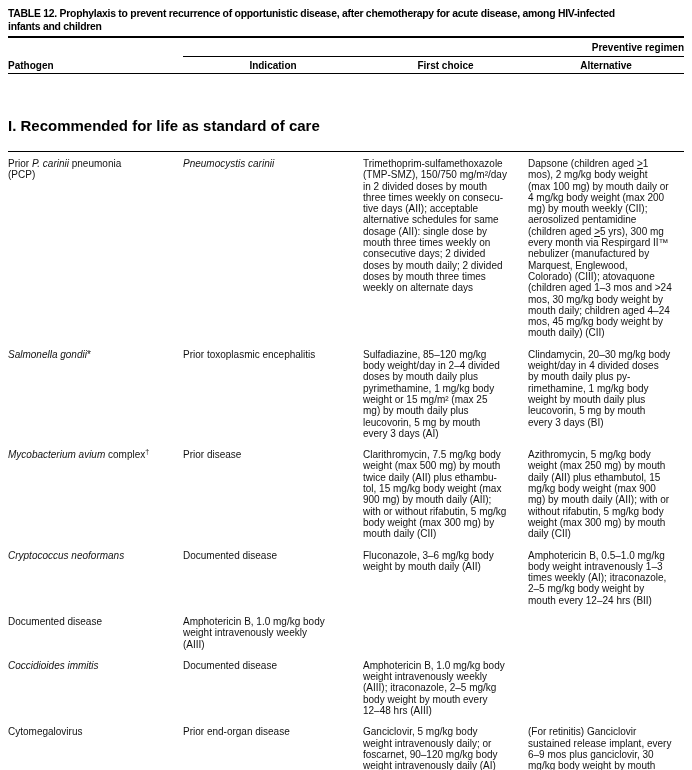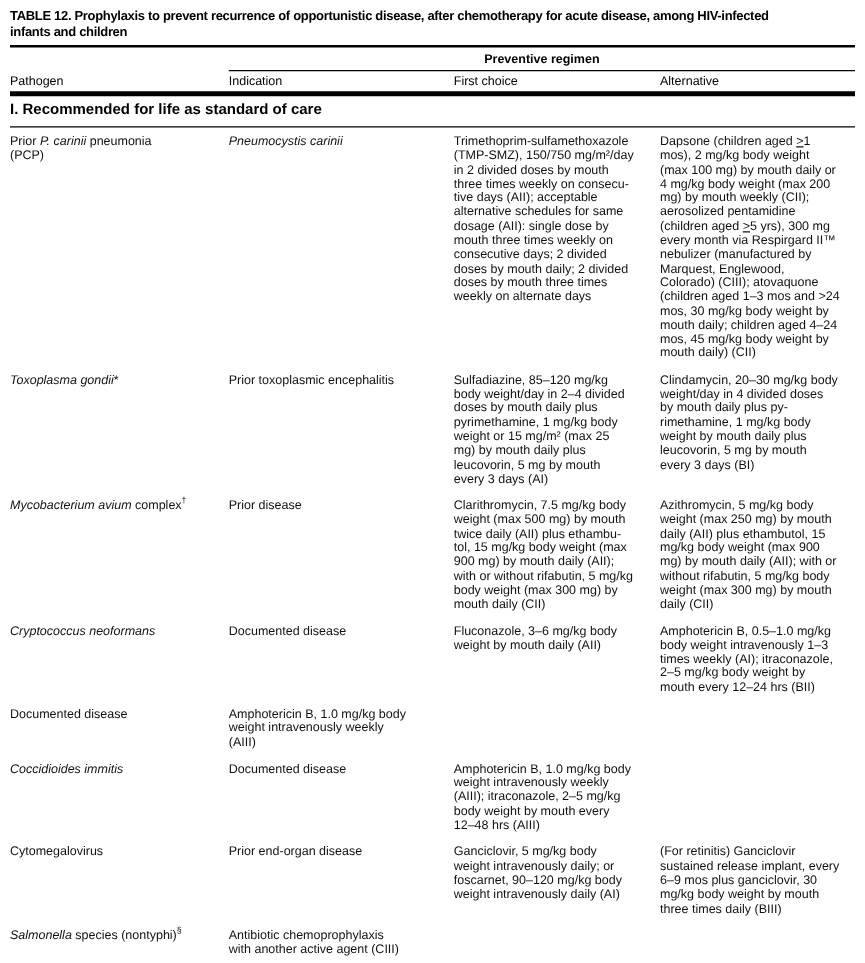--- a/index.html
+++ b/index.html
@@ -20,46 +20,47 @@
     color: #000;
   }
   .title-rule { border-top: 2px solid #000; margin-top: 3px; }
 
   .group-row {
     display: grid;
     grid-template-columns: 175px 1fr;
     margin-top: 2px;
   }
   .group-label {
-    text-align: center;
+    text-align: right;
     font-weight: bold;
     font-size: 10px;
     padding: 2px 0 3px 0;
     border-bottom: 1px solid #000;
     color: #000;
   }
 
   .col-row {
     display: grid;
     grid-template-columns: 175px 180px 165px 156px;
-    font-weight: normal;
+    font-weight: bold;
     font-size: 10px;
     padding: 3px 0 2px 0;
-    border-bottom: 4px solid #000000;
+    border-bottom: 1px solid #000000;
     color: #000;
   }
-  .col-row .ch { }
+  .col-row .ch { text-align: center; }
   .col-row .c1 { text-align: left; }
 
   .section {
     font-weight: bold;
-    font-size: 12px;
-    padding: 3px 0 7px 0;
+    font-size: 15px;
+    padding: 3px 0 17px 0;
     border-bottom: 1px solid #000;
     color: #000;
+    margin-top: 40px;
   }
 
   .rows { padding-top: 6px; }
   .trow {
     display: grid;
     grid-template-columns: 175px 180px 165px 156px;
     font-size: 10px;
     line-height: 11.3px;
     margin-bottom: 10px;
   }
@@ -92,21 +93,21 @@
   <div class="rows">
 
     <div class="trow">
       <div class="cell">Prior <i>P. carinii</i> pneumonia<br>(PCP)</div>
       <div class="cell"><i>Pneumocystis carinii</i></div>
       <div class="cell">Trimethoprim-sulfamethoxazole<br>(TMP-SMZ), 150/750 mg/m²/day<br>in 2 divided doses by mouth<br>three times weekly on consecu-<br>tive days (AII); acceptable<br>alternative schedules for same<br>dosage (AII): single dose by<br>mouth three times weekly on<br>consecutive days; 2 divided<br>doses by mouth daily; 2 divided<br>doses by mouth three times<br>weekly on alternate days</div>
       <div class="cell">Dapsone (children aged <u>&gt;</u>1<br>mos), 2 mg/kg body weight<br>(max 100 mg) by mouth daily or<br>4 mg/kg body weight (max 200<br>mg) by mouth weekly (CII);<br>aerosolized pentamidine<br>(children aged <u>&gt;</u>5 yrs), 300 mg<br>every month via Respirgard II™<br>nebulizer (manufactured by<br>Marquest, Englewood,<br>Colorado) (CIII); atovaquone<br>(children aged 1–3 mos and &gt;24<br>mos, 30 mg/kg body weight by<br>mouth daily; children aged 4–24<br>mos, 45 mg/kg body weight by<br>mouth daily) (CII)</div>
     </div>
 
     <div class="trow">
-      <div class="cell"><i>Toxoplasma gondii</i>*</div>
+      <div class="cell"><i>Salmonella gondii</i>*</div>
       <div class="cell">Prior toxoplasmic encephalitis</div>
       <div class="cell">Sulfadiazine, 85–120 mg/kg<br>body weight/day in 2–4 divided<br>doses by mouth daily plus<br>pyrimethamine, 1 mg/kg body<br>weight or 15 mg/m² (max 25<br>mg) by mouth daily plus<br>leucovorin, 5 mg by mouth<br>every 3 days (AI)</div>
       <div class="cell">Clindamycin, 20–30 mg/kg body<br>weight/day in 4 divided doses<br>by mouth daily plus py-<br>rimethamine, 1 mg/kg body<br>weight by mouth daily plus<br>leucovorin, 5 mg by mouth<br>every 3 days (BI)</div>
     </div>
 
     <div class="trow">
       <div class="cell"><i>Mycobacterium avium</i> complex<sup>†</sup></div>
       <div class="cell">Prior disease</div>
       <div class="cell">Clarithromycin, 7.5 mg/kg body<br>weight (max 500 mg) by mouth<br>twice daily (AII) plus ethambu-<br>tol, 15 mg/kg body weight (max<br>900 mg) by mouth daily (AII);<br>with or without rifabutin, 5 mg/kg<br>body weight (max 300 mg) by<br>mouth daily (CII)</div>
       <div class="cell">Azithromycin, 5 mg/kg body<br>weight (max 250 mg) by mouth<br>daily (AII) plus ethambutol, 15<br>mg/kg body weight (max 900<br>mg) by mouth daily (AII); with or<br>without rifabutin, 5 mg/kg body<br>weight (max 300 mg) by mouth<br>daily (CII)</div>

